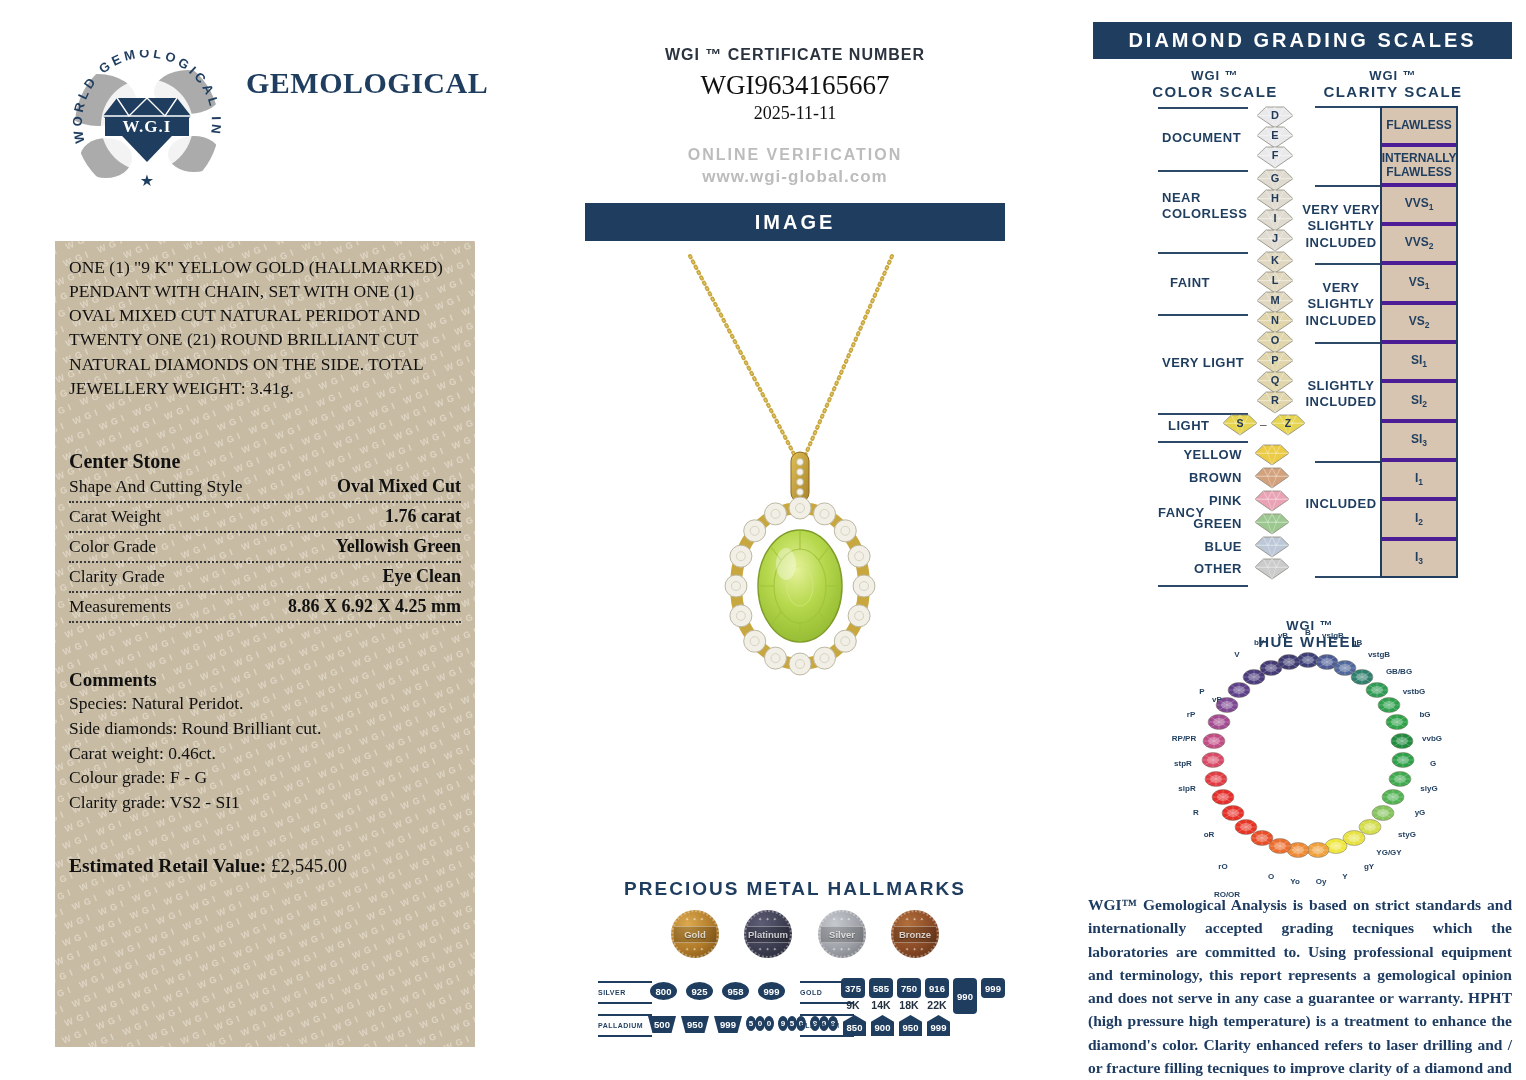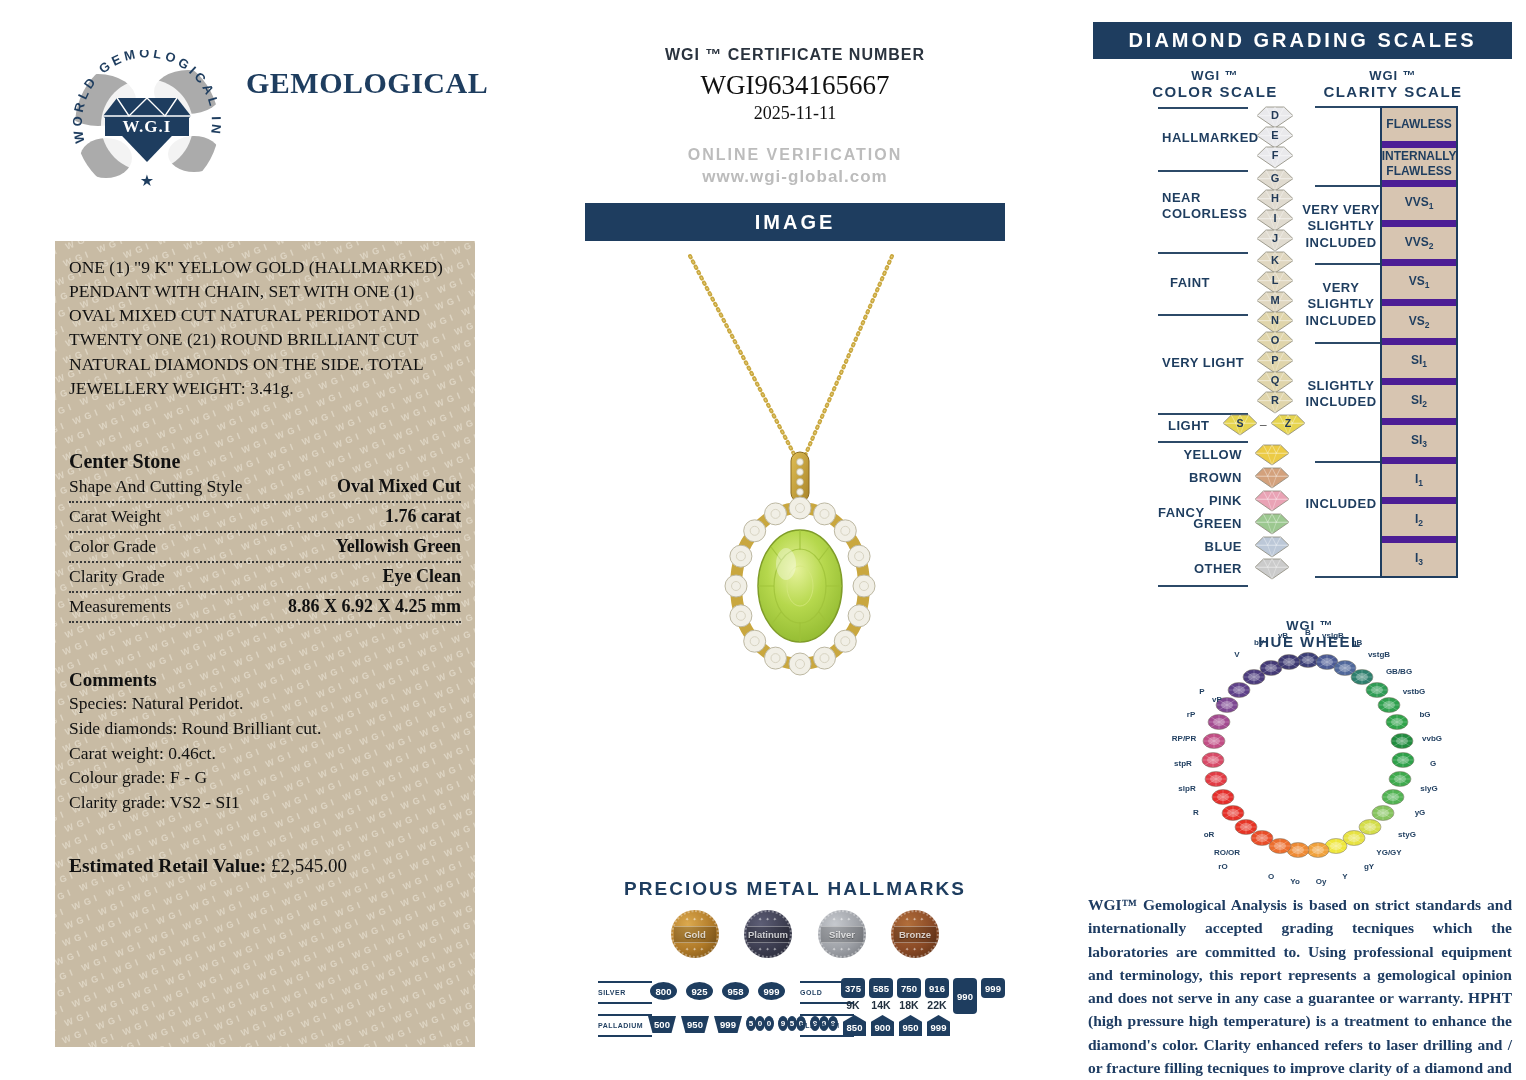--- a/index.html
+++ b/index.html
@@ -69,21 +69,21 @@
   .scale-title .t1{font-size:13px;letter-spacing:1px;}
   .scale-title .t2{font-size:15px;letter-spacing:1.5px;}
   .rule{position:absolute;height:2px;background:#2c4a68;}
   .cat-label{position:absolute;font-family:"Liberation Sans",sans-serif;font-weight:bold;
              color:#1e3d5f;font-size:13px;letter-spacing:0.5px;line-height:1.25;}
   .fancy-name{position:absolute;width:92px;text-align:right;font-family:"Liberation Sans",sans-serif;
               font-weight:bold;color:#1e3d5f;font-size:13px;letter-spacing:0.5px;}
   #clarity-table{left:1380px;top:106px;width:78px;height:472px;border:2.5px solid #1e3d5f;
                  box-sizing:border-box;display:flex;flex-direction:column;background:#d7c5b1;}
   .cl-cell{flex:1;display:flex;align-items:center;justify-content:center;
-           border-top:7px solid #4c1d95;font-family:"Liberation Sans",sans-serif;
+           border-top:4px solid #4c1d95;font-family:"Liberation Sans",sans-serif;
            font-weight:bold;color:#1e3d5f;font-size:12px;text-align:center;line-height:1.2;padding:0 3px;}
   .cl-cell:first-child{border-top:none;}
   .cl-cell sub{font-size:8.5px;}
   #hue-title{left:1240px;top:618px;width:140px;}
   #right-footer{left:1088px;top:893px;width:424px;text-align:justify;font-weight:bold;
                 color:#1e3c62;font-size:15.5px;line-height:1.5;}
   .wheel-item{position:absolute;transform:translate(-50%,-50%);}
   .wheel-label{position:absolute;transform:translate(-50%,-50%);font-family:"Liberation Sans",sans-serif;
                font-weight:bold;font-size:8px;color:#1e3d5f;white-space:nowrap;}
   .gem-wrap{position:absolute;}
@@ -440,21 +440,21 @@
   </div>
 
   <div id="color-scale">
       <div class="rule" style="left:1158px;top:107px;width:90px;"></div>
       <div class="rule" style="left:1158px;top:170px;width:90px;"></div>
       <div class="rule" style="left:1158px;top:252px;width:90px;"></div>
       <div class="rule" style="left:1158px;top:314px;width:90px;"></div>
       <div class="rule" style="left:1158px;top:413px;width:90px;"></div>
       <div class="rule" style="left:1158px;top:441px;width:90px;"></div>
       <div class="rule" style="left:1158px;top:585px;width:90px;"></div>
-      <div class="cat-label" style="left:1162px;top:130px;width:110px;">HALLMARKED</div>
+      <div class="cat-label" style="left:1162px;top:130px;width:110px;">DOCUMENT</div>
       <div class="cat-label" style="left:1162px;top:190px;width:100px;">NEAR COLORLESS</div>
       <div class="cat-label" style="left:1170px;top:275px;width:110px;">FAINT</div>
       <div class="cat-label" style="left:1162px;top:355px;width:120px;">VERY LIGHT</div>
       <div class="cat-label" style="left:1168px;top:418px;width:110px;">LIGHT</div>
       <div class="gem-wrap" style="left:1256px;top:106px;"><svg width="38" height="23" viewBox="0 0 38 23">
     <polygon points="9.88,1 28.12,1 37,9.66 19,22 1,9.66" fill="#e9e9ec" stroke="#8a8878" stroke-width="0.8"></polygon>
     <line x1="1" y1="9.66" x2="37" y2="9.66" stroke="#fff" stroke-width="0.7" opacity="0.7"></line>
     <polyline points="9.88,1 14.44,9.66 19,1 23.56,9.66 28.12,1" fill="none" stroke="#fff" stroke-width="0.6" opacity="0.65"></polyline>
     <polyline points="14.44,9.66 19,22 23.56,9.66" fill="none" stroke="#fff" stroke-width="0.6" opacity="0.5"></polyline>
     <text x="19" y="13.16" text-anchor="middle" font-size="11.04" font-weight="bold" fill="#223a57" font-family="Liberation Sans, sans-serif">D</text>
@@ -811,21 +811,21 @@
         <ellipse cx="12" cy="8.5" rx="6" ry="4" fill="#ffffff" opacity="0.3"></ellipse>
         <path d="M1,8.5 H23 M12,1 V16 M4,3.5 L20,13.5 M4,13.5 L20,3.5" stroke="#ffffff" stroke-width="0.5" opacity="0.45"></path>
       </svg></div>
       <div class="wheel-label" style="left:1223px;top:866px;">rO</div>
       <div class="wheel-item" style="left:1246px;top:829px;">
       <svg width="24" height="17" viewBox="0 0 24 17">
         <ellipse cx="12" cy="8.5" rx="11" ry="7.5" fill="#e73425" stroke="#77715f" stroke-width="0.5"></ellipse>
         <ellipse cx="12" cy="8.5" rx="6" ry="4" fill="#ffffff" opacity="0.3"></ellipse>
         <path d="M1,8.5 H23 M12,1 V16 M4,3.5 L20,13.5 M4,13.5 L20,3.5" stroke="#ffffff" stroke-width="0.5" opacity="0.45"></path>
       </svg></div>
-      <div class="wheel-label" style="left:1227px;top:852px;">RO/OR</div>
+      <div class="wheel-label" style="left:1227px;top:894px;">RO/OR</div>
       <div class="wheel-item" style="left:1233px;top:815px;">
       <svg width="24" height="17" viewBox="0 0 24 17">
         <ellipse cx="12" cy="8.5" rx="11" ry="7.5" fill="#e63028" stroke="#77715f" stroke-width="0.5"></ellipse>
         <ellipse cx="12" cy="8.5" rx="6" ry="4" fill="#ffffff" opacity="0.3"></ellipse>
         <path d="M1,8.5 H23 M12,1 V16 M4,3.5 L20,13.5 M4,13.5 L20,3.5" stroke="#ffffff" stroke-width="0.5" opacity="0.45"></path>
       </svg></div>
       <div class="wheel-label" style="left:1209px;top:834px;">oR</div>
       <div class="wheel-item" style="left:1223px;top:799px;">
       <svg width="24" height="17" viewBox="0 0 24 17">
         <ellipse cx="12" cy="8.5" rx="11" ry="7.5" fill="#e52e2b" stroke="#77715f" stroke-width="0.5"></ellipse>

